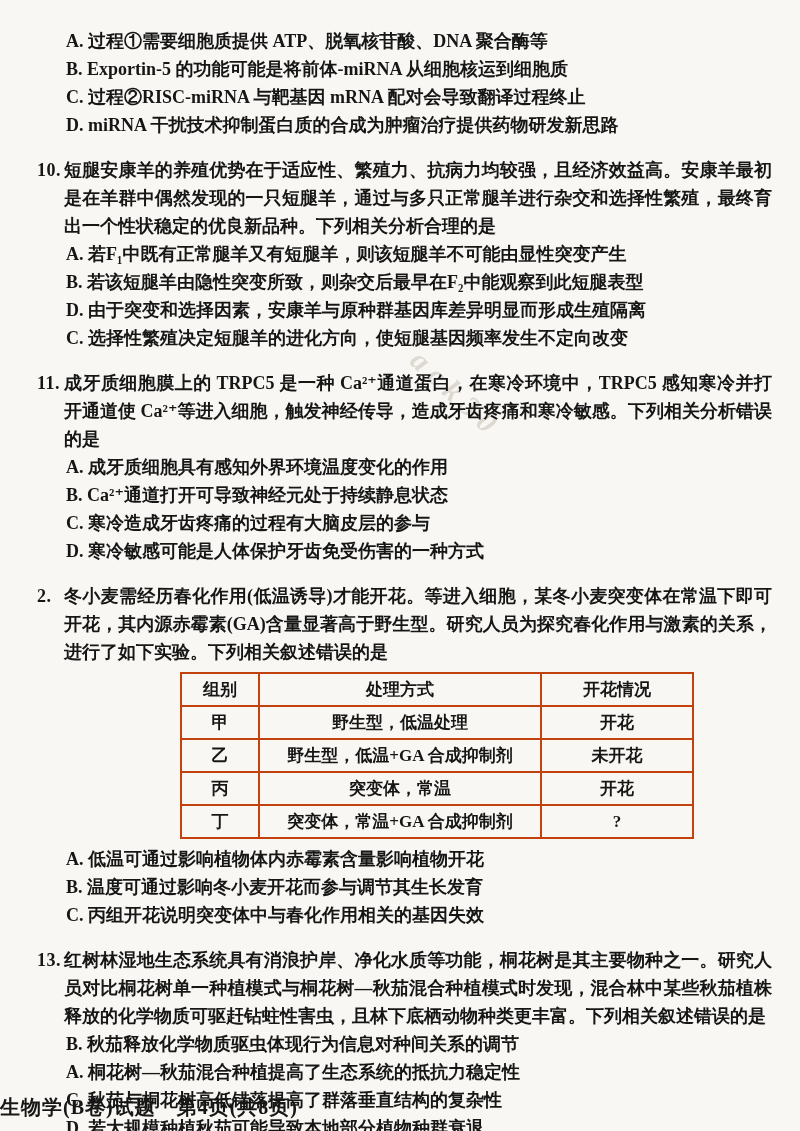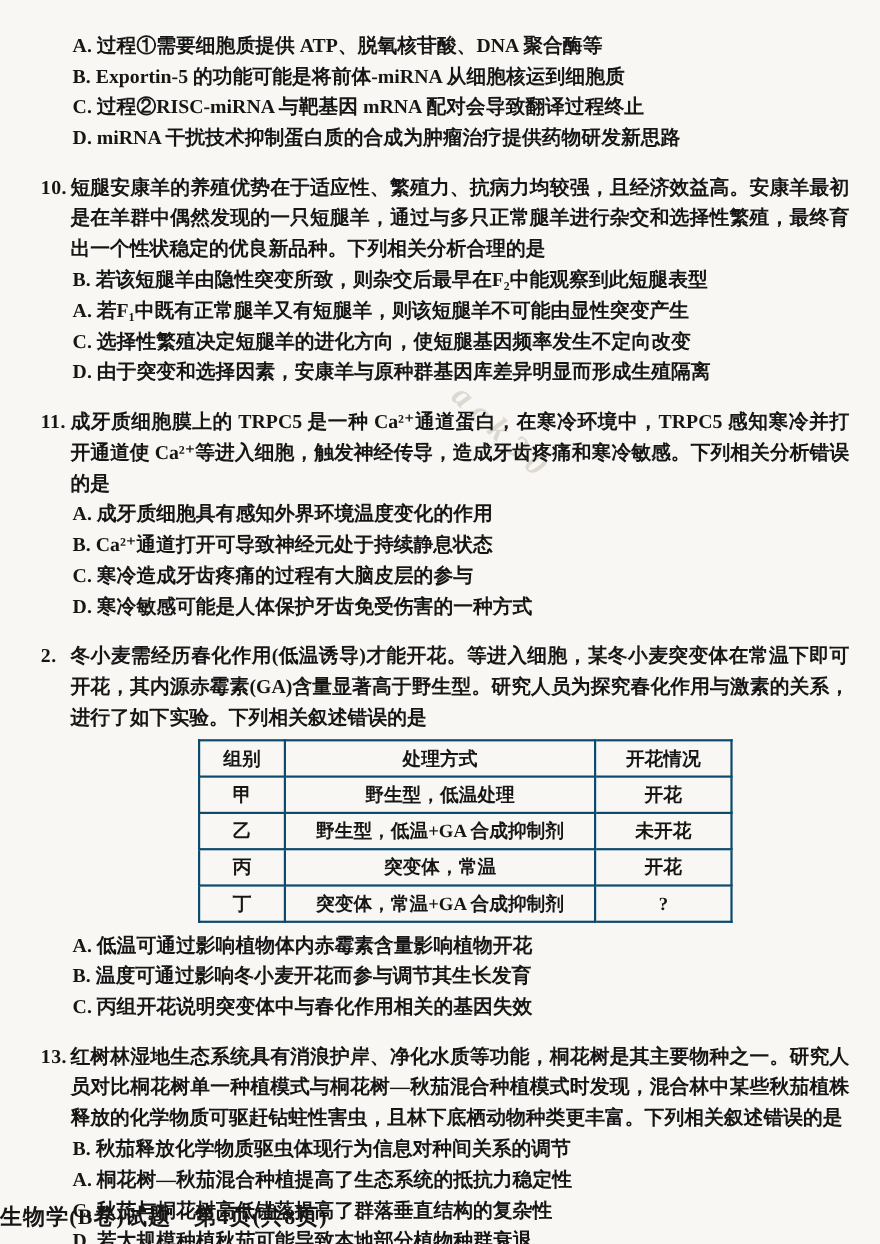--- a/index.html
+++ b/index.html
@@ -24,28 +24,28 @@
     font-weight: 700; letter-spacing: 0.5px; text-align: right;
   }
   .stem { text-align: justify; }
   table.flower {
     border-collapse: collapse;
     margin: 6px 0 6px 116px;
     font-size: 17px;
     line-height: 21px;
   }
   table.flower th, table.flower td {
-    border: 2px solid #0c4a6e;
+    border: 2px solid #c2410c;
     padding: 5px 10px;
     text-align: center;
     font-weight: 600;
   }
   table.flower .col-group { width: 78px; }
   table.flower .col-treat { width: 282px; }
-  table.flower .col-result { width: 124px; }
+  table.flower .col-result { width: 152px; }
   .footer {
     position: absolute; left: 0; bottom: 10px;
     width: 100%;
     text-align: left;
     font-size: 20px;
     letter-spacing: 1px;
   }
   .watermark {
     position: absolute;
     left: 400px; top: 380px;
@@ -68,24 +68,24 @@
   <div class="question">
     <div class="opt">A. 过程①需要细胞质提供 ATP、脱氧核苷酸、DNA 聚合酶等</div>
     <div class="opt">B. Exportin-5 的功能可能是将前体-miRNA 从细胞核运到细胞质</div>
     <div class="opt">C. 过程②RISC-miRNA 与靶基因 mRNA 配对会导致翻译过程终止</div>
     <div class="opt">D. miRNA 干扰技术抑制蛋白质的合成为肿瘤治疗提供药物研发新思路</div>
   </div>
 
   <div class="question">
     <span class="qnum">10.</span>
     <p class="stem">短腿安康羊的养殖优势在于适应性、繁殖力、抗病力均较强，且经济效益高。安康羊最初是在羊群中偶然发现的一只短腿羊，通过与多只正常腿羊进行杂交和选择性繁殖，最终育出一个性状稳定的优良新品种。下列相关分析合理的是</p>
+    <div class="opt">A. 若F₁中既有正常腿羊又有短腿羊，则该短腿羊不可能由显性突变产生</div>
     <div class="opt">B. 若该短腿羊由隐性突变所致，则杂交后最早在F₂中能观察到此短腿表型</div>
-    <div class="opt">A. 若F₁中既有正常腿羊又有短腿羊，则该短腿羊不可能由显性突变产生</div>
+    <div class="opt">D. 由于突变和选择因素，安康羊与原种群基因库差异明显而形成生殖隔离</div>
     <div class="opt">C. 选择性繁殖决定短腿羊的进化方向，使短腿基因频率发生不定向改变</div>
-    <div class="opt">D. 由于突变和选择因素，安康羊与原种群基因库差异明显而形成生殖隔离</div>
   </div>
 
   <div class="question">
     <span class="qnum">11.</span>
     <p class="stem">成牙质细胞膜上的 TRPC5 是一种 Ca²⁺通道蛋白，在寒冷环境中，TRPC5 感知寒冷并打开通道使 Ca²⁺等进入细胞，触发神经传导，造成牙齿疼痛和寒冷敏感。下列相关分析错误的是</p>
     <div class="opt">A. 成牙质细胞具有感知外界环境温度变化的作用</div>
     <div class="opt">B. Ca²⁺通道打开可导致神经元处于持续静息状态</div>
     <div class="opt">C. 寒冷造成牙齿疼痛的过程有大脑皮层的参与</div>
     <div class="opt">D. 寒冷敏感可能是人体保护牙齿免受伤害的一种方式</div>
   </div>

